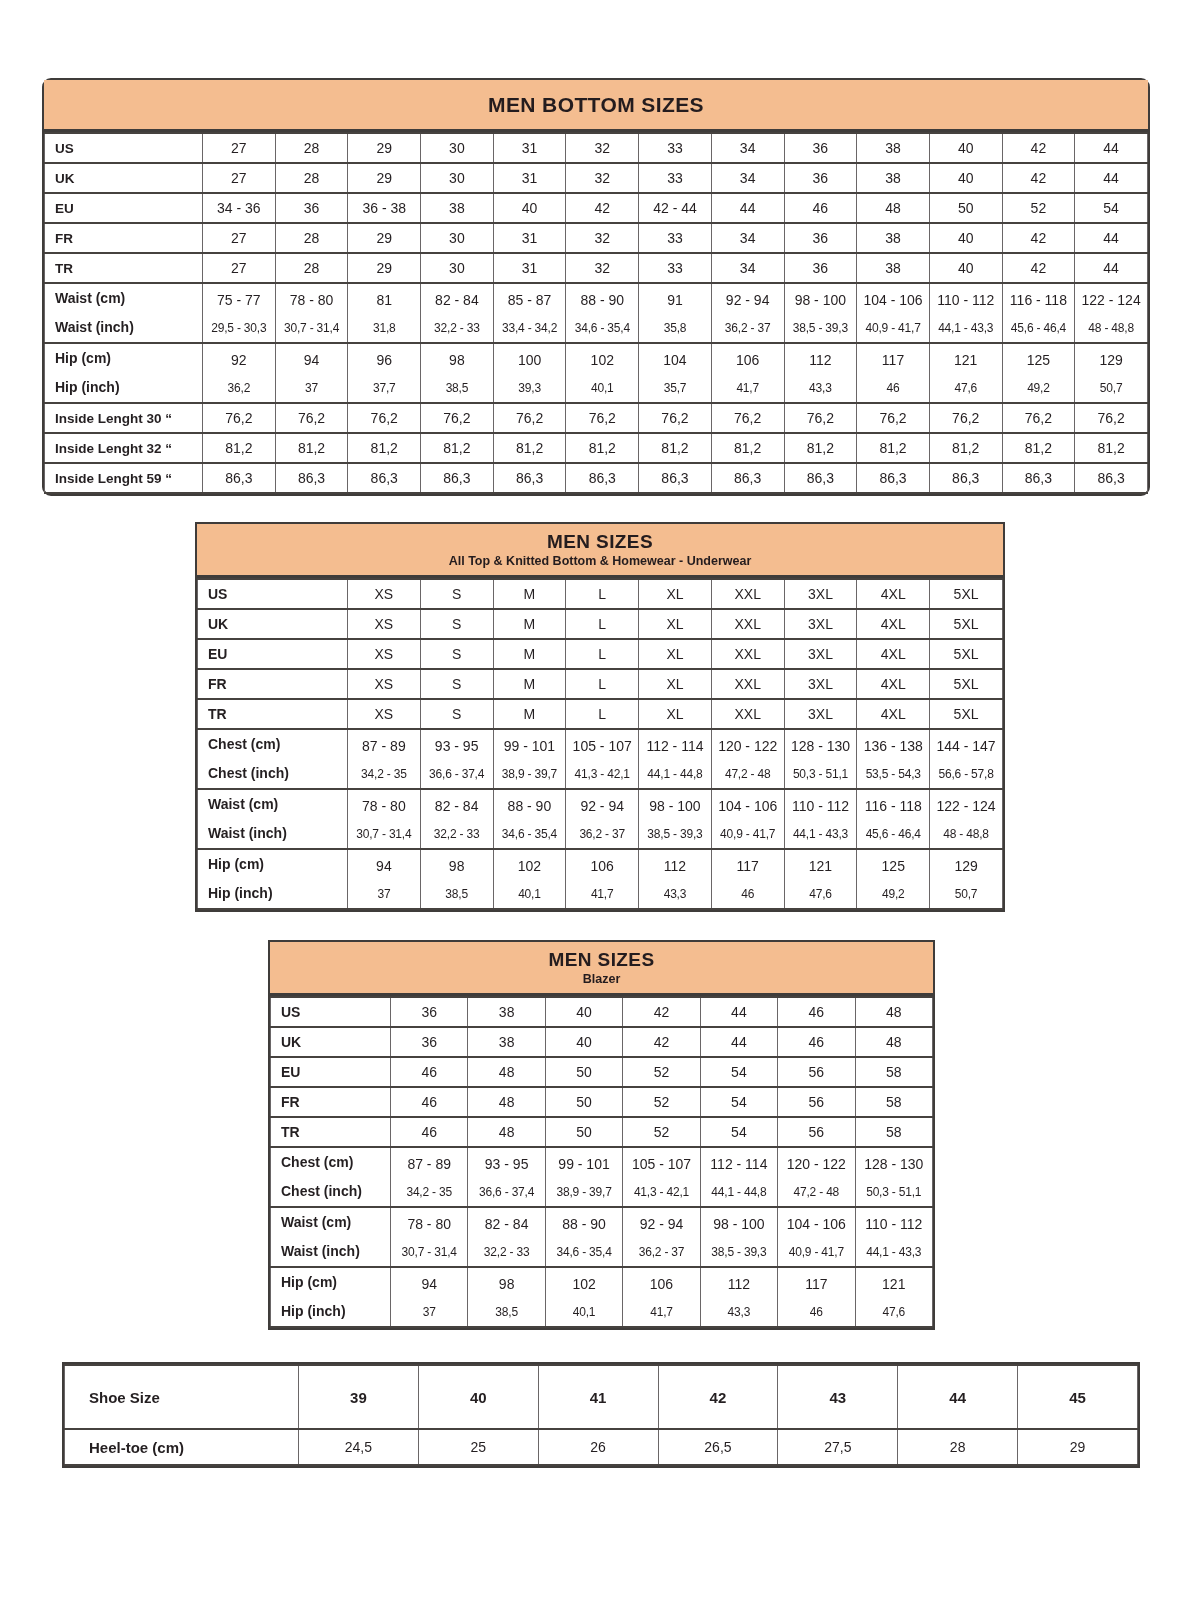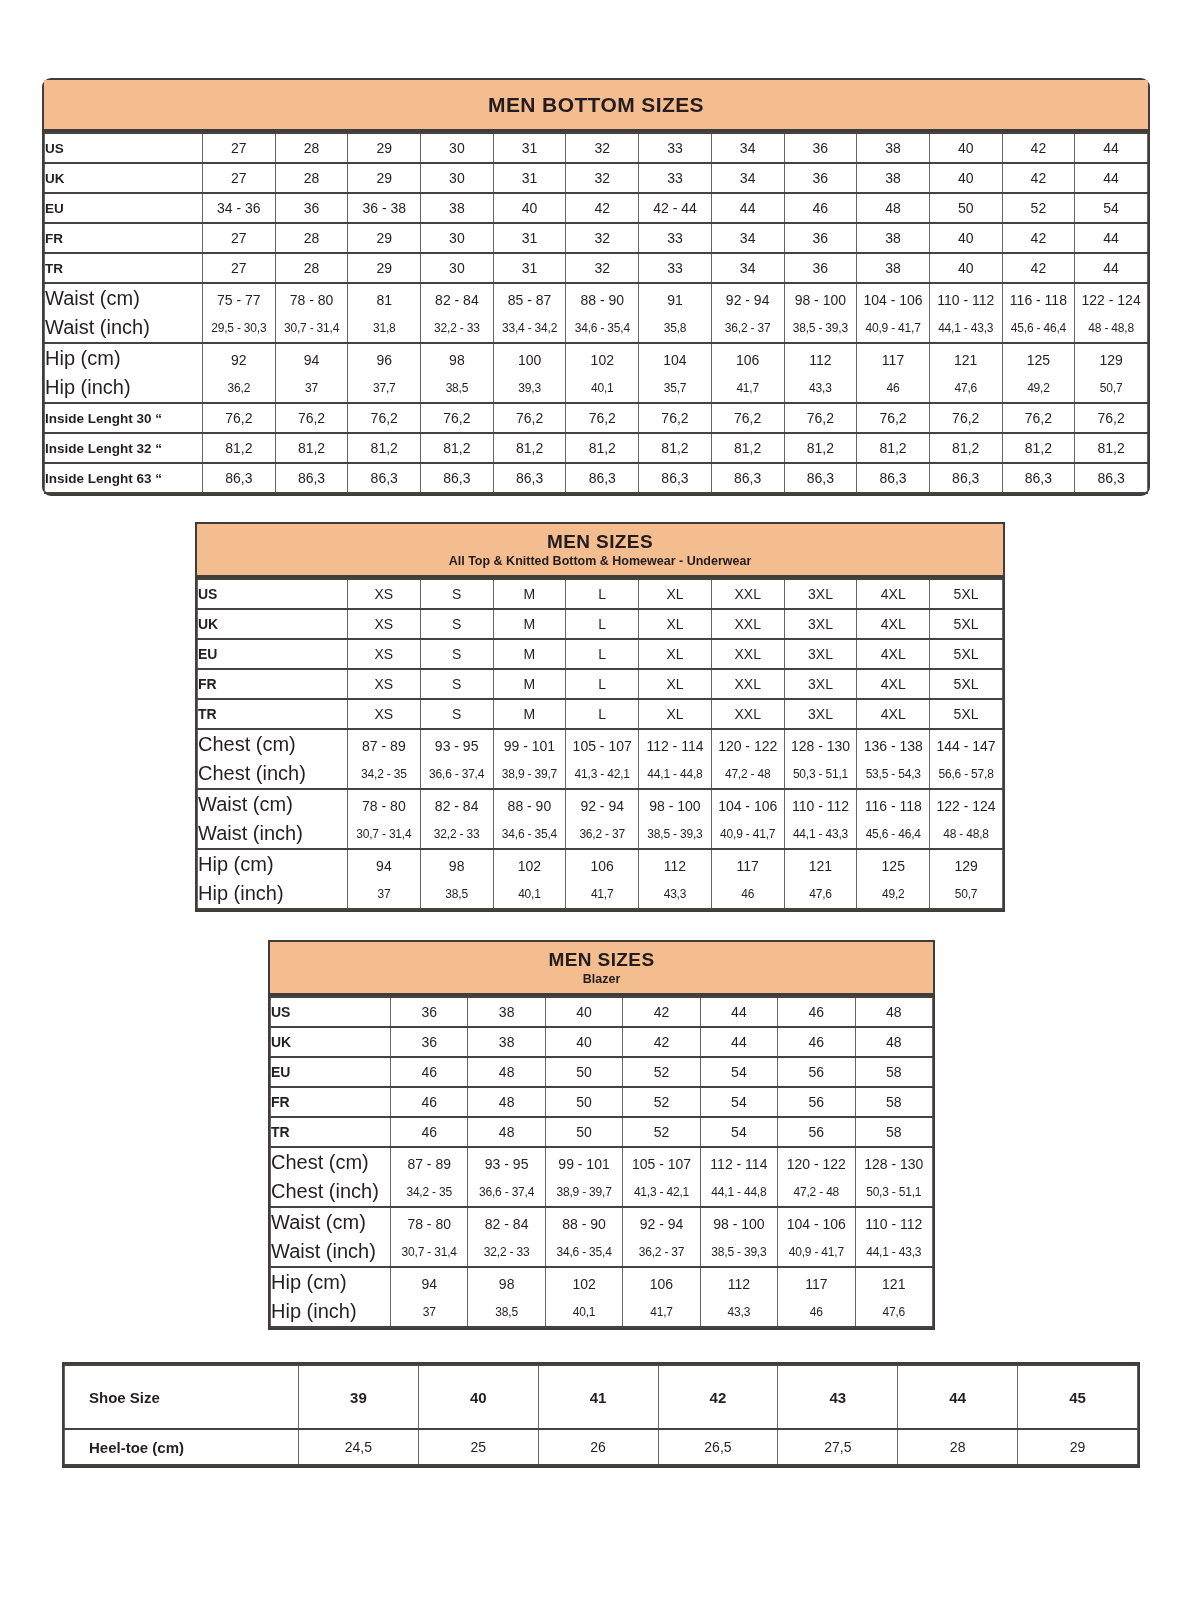--- a/index.html
+++ b/index.html
@@ -32,25 +32,25 @@
   .t-sub{font-weight:bold;font-size:12.5px;margin-top:1px;color:#241c1e;}
   .t-sub:empty{display:none;}
 
   table{border-collapse:collapse;width:100%;table-layout:fixed;}
   td,th{
     border-left:1px solid #6a6667;border-right:1px solid #6a6667;
     border-top:2px solid #46423f;border-bottom:2px solid #46423f;
     text-align:center;vertical-align:middle;padding:0;
     font-size:14px;font-weight:normal;overflow:hidden;white-space:nowrap;
   }
-  th.row-label{text-align:left;font-weight:bold;font-size:14px;}
+  th.row-label{text-align:left;padding-left:10px;font-weight:bold;font-size:14px;}
   .t1 th.row-label{font-size:13.5px;}
   tr.single{height:30px;}
   tr.double{height:60px;}
-  .lbl-top,.lbl-bot{font-weight:normal;font-size:20px;line-height:29px;}
+  .lbl-top,.lbl-bot{font-weight:bold;font-size:14px;line-height:29px;}
   .val-top{font-size:14px;line-height:30px;}
   .val-bot{font-size:12px;line-height:26px;}
   .t1 .val-bot,.t2 .val-bot,.t3 .val-bot{letter-spacing:-0.2px;}
 
   .t4 tr.single:nth-child(1){height:64px;}
   .t4 tr.single:nth-child(2){height:36px;}
   .t4 th.row-label{font-size:15px;padding-left:24px;}
   .t4 tr.bold-values td{font-weight:bold;font-size:15px;}
 </style>
 </head>
@@ -290,21 +290,21 @@
             <td class="cell">81,2</td>
             <td class="cell">81,2</td>
             <td class="cell">81,2</td>
             <td class="cell">81,2</td>
             <td class="cell">81,2</td>
             <td class="cell">81,2</td>
             <td class="cell">81,2</td>
             <td class="cell">81,2</td>
           </tr>
           <tr class="single">
-            <th class="row-label">Inside Lenght 63 “</th>
+            <th class="row-label">Inside Lenght 59 “</th>
             <td class="cell">86,3</td>
             <td class="cell">86,3</td>
             <td class="cell">86,3</td>
             <td class="cell">86,3</td>
             <td class="cell">86,3</td>
             <td class="cell">86,3</td>
             <td class="cell">86,3</td>
             <td class="cell">86,3</td>
             <td class="cell">86,3</td>
             <td class="cell">86,3</td>

